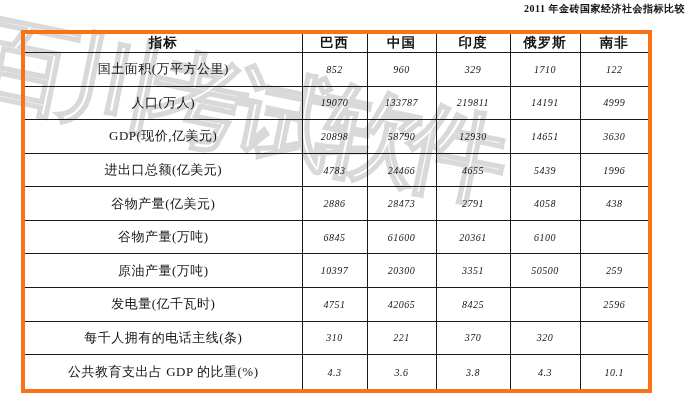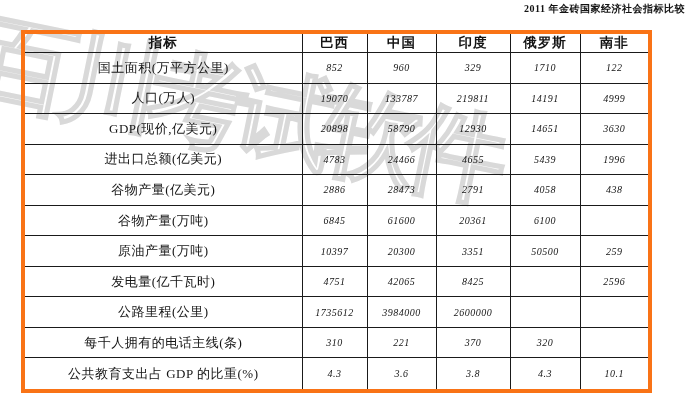--- a/index.html
+++ b/index.html
@@ -122,28 +122,20 @@
       </tr>
       <tr>
         <td class="label-cell">发电量(亿千瓦时)</td>
         <td class="value-cell">4751</td>
         <td class="value-cell">42065</td>
         <td class="value-cell">8425</td>
         <td class="value-cell"></td>
         <td class="value-cell">2596</td>
       </tr>
       <tr>
-        <td class="label-cell">公路里程(公里)</td>
-        <td class="value-cell">1735612</td>
-        <td class="value-cell">3984000</td>
-        <td class="value-cell">2600000</td>
-        <td class="value-cell"></td>
-        <td class="value-cell"></td>
-      </tr>
-      <tr>
         <td class="label-cell">每千人拥有的电话主线(条)</td>
         <td class="value-cell">310</td>
         <td class="value-cell">221</td>
         <td class="value-cell">370</td>
         <td class="value-cell">320</td>
         <td class="value-cell"></td>
       </tr>
       <tr>
         <td class="label-cell">公共教育支出占 GDP 的比重(%)</td>
         <td class="value-cell">4.3</td>

